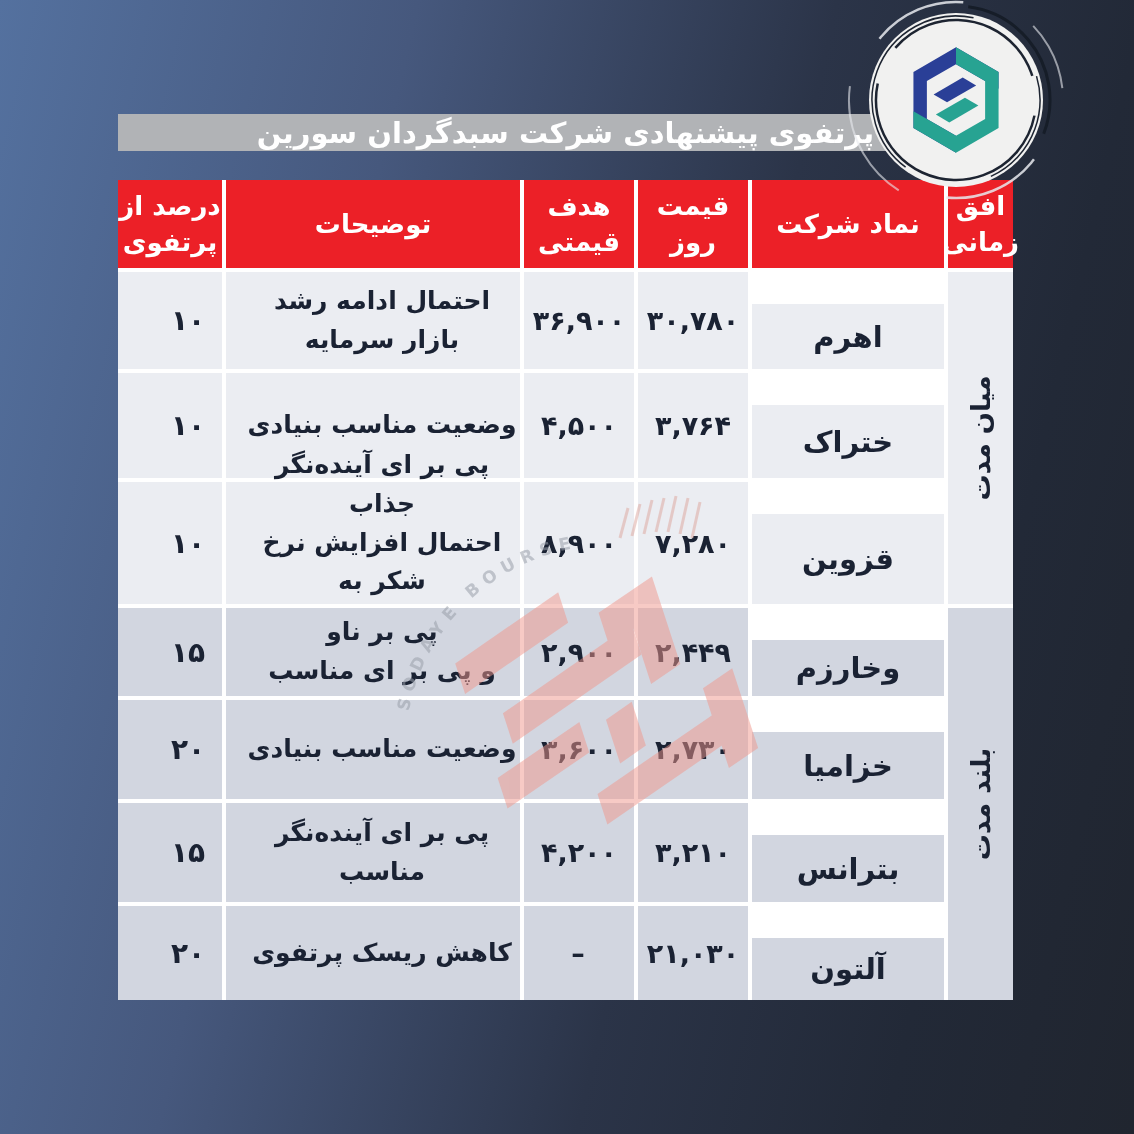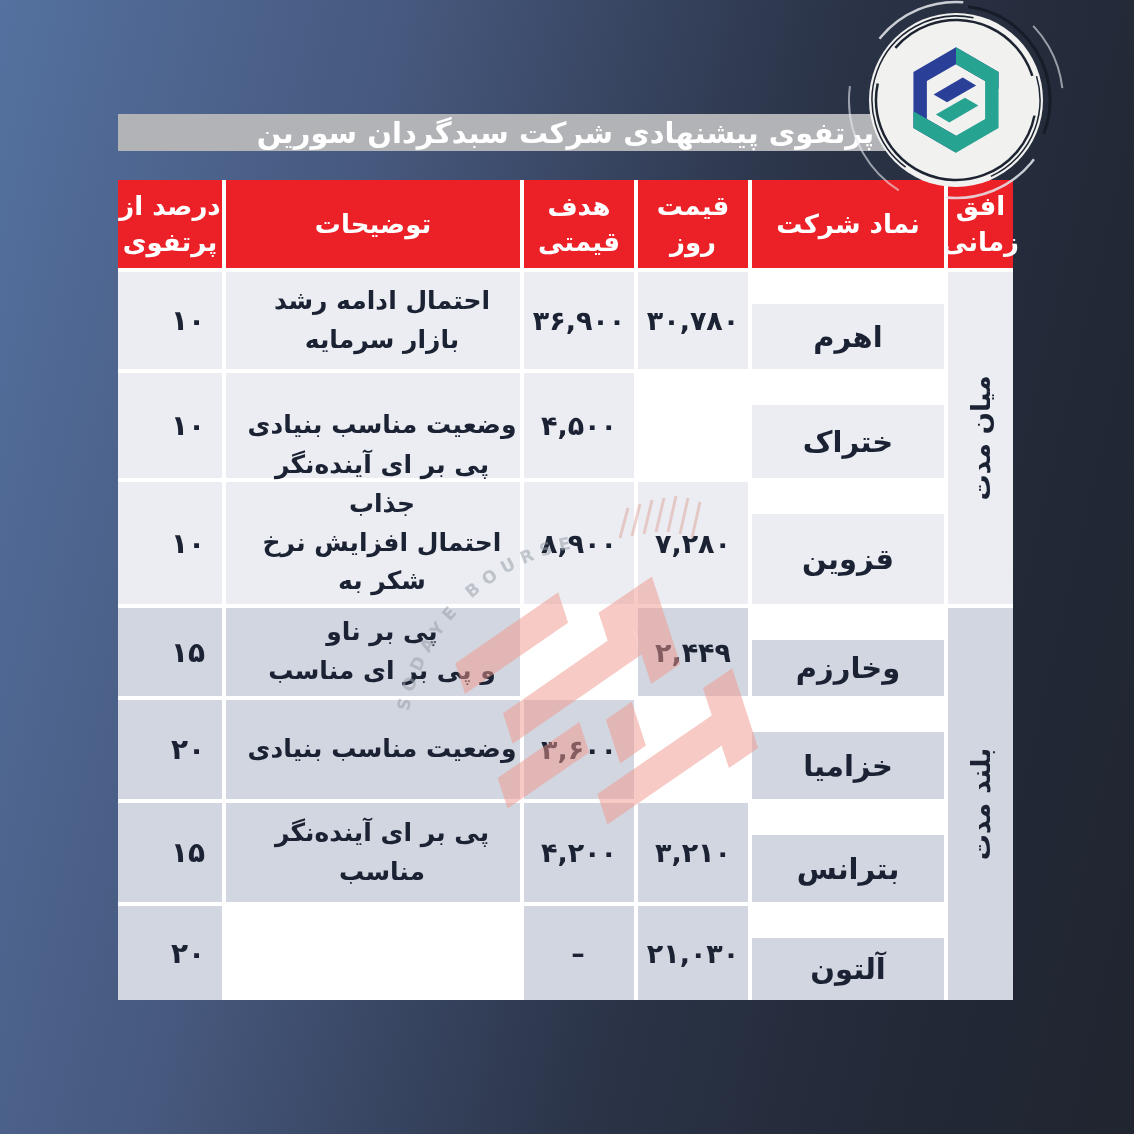--- a/index.html
+++ b/index.html
@@ -69,52 +69,56 @@
   </div>
 
   <div class="cell light sym" style="grid-column:2;grid-row:2">اهرم</div>
   <div class="cell light num" style="grid-column:3;grid-row:2">۳۰,۷۸۰</div>
   <div class="cell light num" style="grid-column:4;grid-row:2">۳۶,۹۰۰</div>
   <div class="cell light note" style="grid-column:5;grid-row:2">احتمال ادامه رشد
 بازار سرمایه</div>
   <div class="cell light pct" style="grid-column:6;grid-row:2">۱۰</div>
 
   <div class="cell light sym" style="grid-column:2;grid-row:3">ختراک</div>
+  <div class="cell light num" style="grid-column:3;grid-row:3">۳,۷۶۴</div>
   <div class="cell light num" style="grid-column:4;grid-row:3">۴,۵۰۰</div>
   <div class="cell light note" style="grid-column:5;grid-row:3">وضعیت مناسب بنیادی</div>
   <div class="cell light pct" style="grid-column:6;grid-row:3">۱۰</div>
 
   <div class="cell light sym" style="grid-column:2;grid-row:4">قزوین</div>
   <div class="cell light num" style="grid-column:3;grid-row:4">۷,۲۸۰</div>
   <div class="cell light num" style="grid-column:4;grid-row:4">۸,۹۰۰</div>
   <div class="cell light note" style="grid-column:5;grid-row:4">پی بر ای آینده‌نگر جذاب
 احتمال افزایش نرخ شکر به
 بالای ۵۰۰ میلیون ریال</div>
   <div class="cell light pct" style="grid-column:6;grid-row:4">۱۰</div>
 
   <div class="cell dark sym" style="grid-column:2;grid-row:5">وخارزم</div>
   <div class="cell dark num" style="grid-column:3;grid-row:5">۲,۴۴۹</div>
+  <div class="cell dark num" style="grid-column:4;grid-row:5">۲,۹۰۰</div>
   <div class="cell dark note" style="grid-column:5;grid-row:5">پی بر ناو
 و پی بر ای مناسب</div>
   <div class="cell dark pct" style="grid-column:6;grid-row:5">۱۵</div>
 
   <div class="cell dark sym" style="grid-column:2;grid-row:6">خزامیا</div>
+  <div class="cell dark num" style="grid-column:3;grid-row:6">۲,۷۳۰</div>
   <div class="cell dark num" style="grid-column:4;grid-row:6">۳,۶۰۰</div>
   <div class="cell dark note" style="grid-column:5;grid-row:6">وضعیت مناسب بنیادی</div>
   <div class="cell dark pct" style="grid-column:6;grid-row:6">۲۰</div>
 
   <div class="cell dark sym" style="grid-column:2;grid-row:7">بترانس</div>
   <div class="cell dark num" style="grid-column:3;grid-row:7">۳,۲۱۰</div>
   <div class="cell dark num" style="grid-column:4;grid-row:7">۴,۲۰۰</div>
   <div class="cell dark note" style="grid-column:5;grid-row:7">پی بر ای آینده‌نگر مناسب</div>
   <div class="cell dark pct" style="grid-column:6;grid-row:7">۱۵</div>
 
   <div class="cell dark sym" style="grid-column:2;grid-row:8">آلتون</div>
   <div class="cell dark num" style="grid-column:3;grid-row:8">۲۱,۰۳۰</div>
   <div class="cell dark num" style="grid-column:4;grid-row:8">–</div>
+  <div class="cell dark note" style="grid-column:5;grid-row:8">کاهش ریسک پرتفوی</div>
   <div class="cell dark pct" style="grid-column:6;grid-row:8">۲۰</div>
 </div>
 
 <svg class="wmark" viewBox="0 0 460 520">
   <defs>
     <path id="wmArc" d="M 35,330 A 205,205 0 0 1 445,330" fill="none"></path>
   </defs>
   <text font-size="17" letter-spacing="7" fill="#9aa0ab" opacity="0.55" font-weight="bold">
     <textPath href="#wmArc" startOffset="6%">SODAYE BOURSE</textPath>
   </text>

